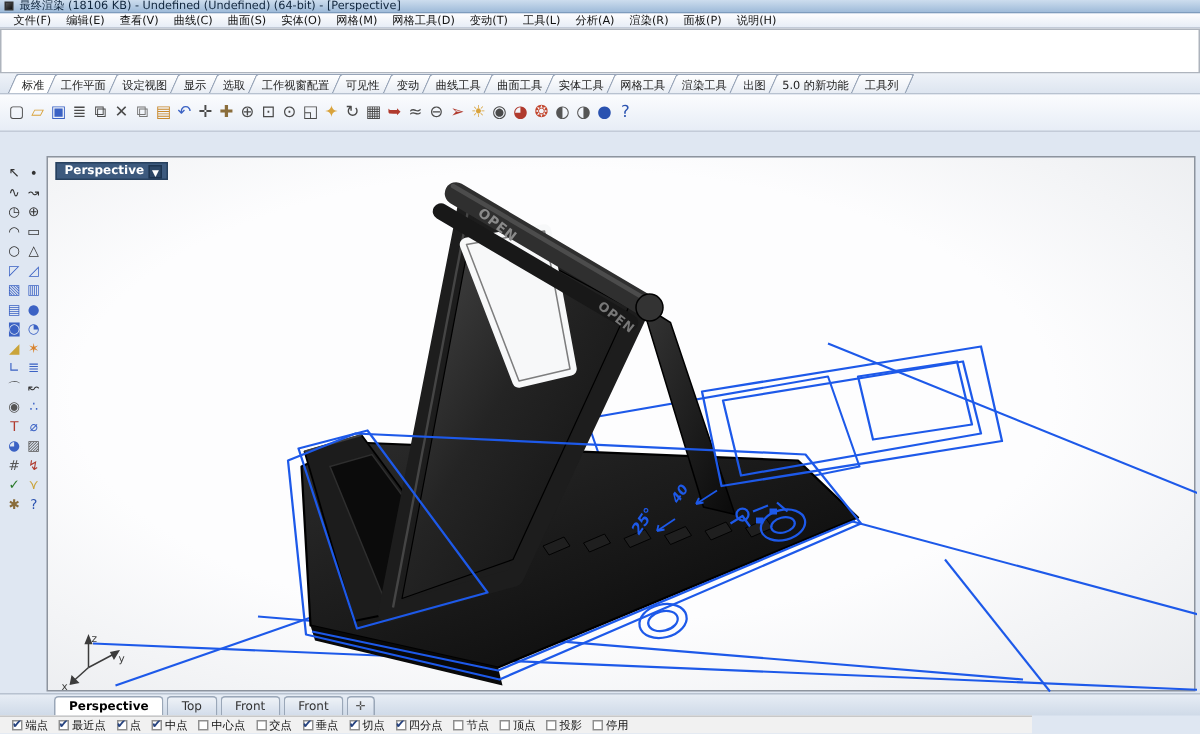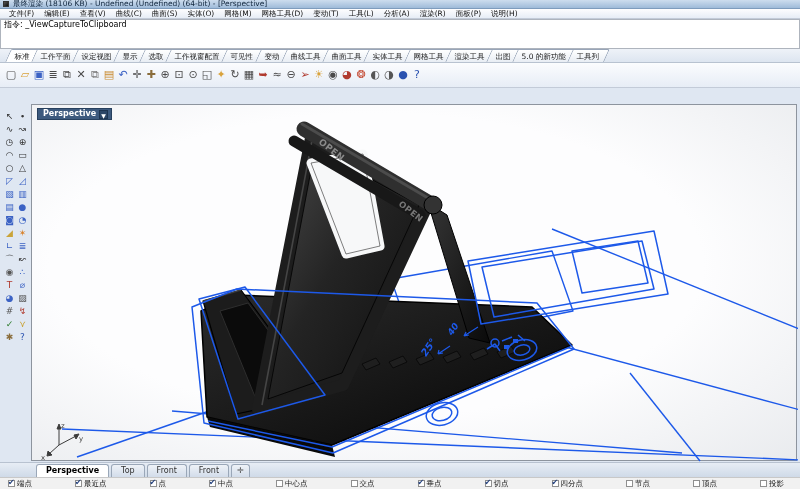--- a/index.html
+++ b/index.html
@@ -66,22 +66,22 @@
   .viewtabs { position:absolute; left:0; top:462px; width:800px; height:15px;
     background:linear-gradient(#e7edf5,#cfdae8); border-top:1px solid #b8c2d0;
     display:flex; align-items:flex-end; padding-left:36px; }
   .vtab { display:inline-block; padding:1px 9px; font-size:8px; line-height:10px; color:#333;
     background:linear-gradient(#eef2f7,#d2dcea); border:1px solid #9aa7b8; border-bottom:none;
     border-radius:3px 3px 0 0; margin-right:2px; white-space:nowrap; }
   .vtab.active { background:#fff; color:#000; font-weight:bold; }
   .vtab.plus { padding:1px 5px; color:#555; }
 
   
-  .statusbar { position:absolute; left:0; top:477px; width:800px; height:12px;
-    background:#f1f1f1; border-top:1px solid #c8c8c8; display:flex; align-items:center; padding-left:8px;gap:36px; }
+  .statusbar { position:absolute; left:0; top:477px; width:688px; height:12px;
+    background:#f1f1f1; border-top:1px solid #c8c8c8; display:flex; align-items:center; padding-left:8px; }
   .osnap { display:inline-flex; align-items:center; gap:2px; margin-right:7px; cursor:default; }
   .cb { position:relative; width:7px; height:7px; background:#fff; border:1px solid #8f8f8f; flex:none; }
   .cb.on::after { content:"✔"; position:absolute; left:-1px; top:-3px; font-size:8px; color:#24417e; }
   .cbl { font-size:7.5px; color:#111; white-space:nowrap; }
 
   text { font-family:"DejaVu Sans", sans-serif; }
 </style>
 </head>
 <body>
 
@@ -117,21 +117,20 @@
       <span class="menu-item">分析(A)</span>
 
       <span class="menu-item">渲染(R)</span>
 
       <span class="menu-item">面板(P)</span>
 
       <span class="menu-item">说明(H)</span>
     </div>
 
   <div class="cmdarea">
-    <div class="cmdline">指令: _ViewCaptureToClipboard</div>
   </div>
 
   <div class="tabsrow">
 
       <span class="ttab active"><span>标准</span></span>
 
       <span class="ttab"><span>工作平面</span></span>
 
       <span class="ttab"><span>设定视图</span></span>
 

